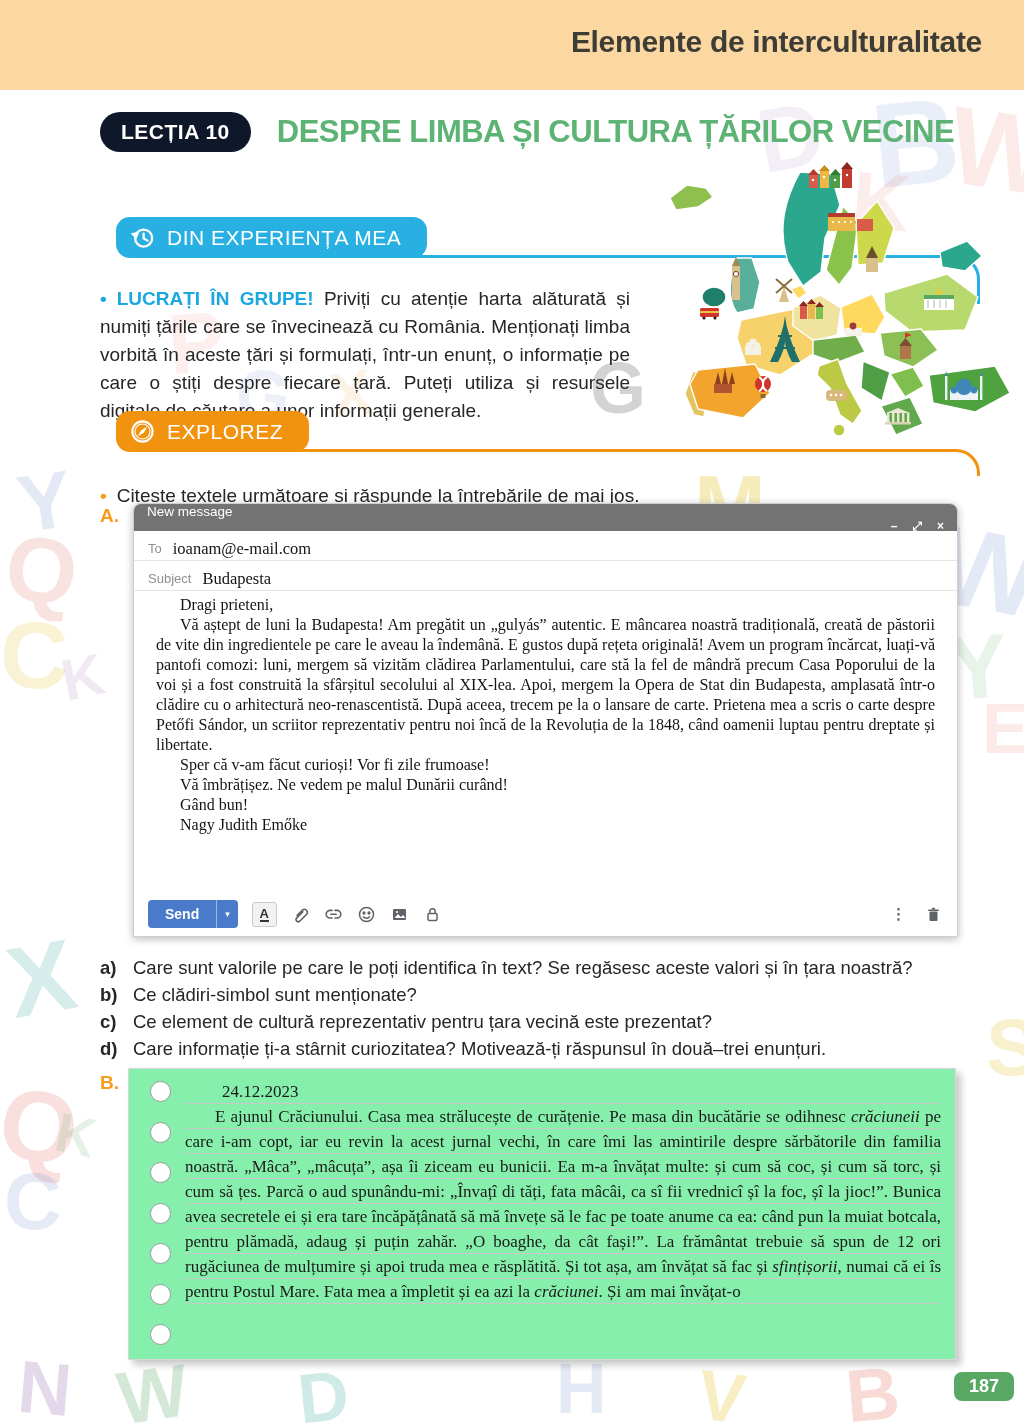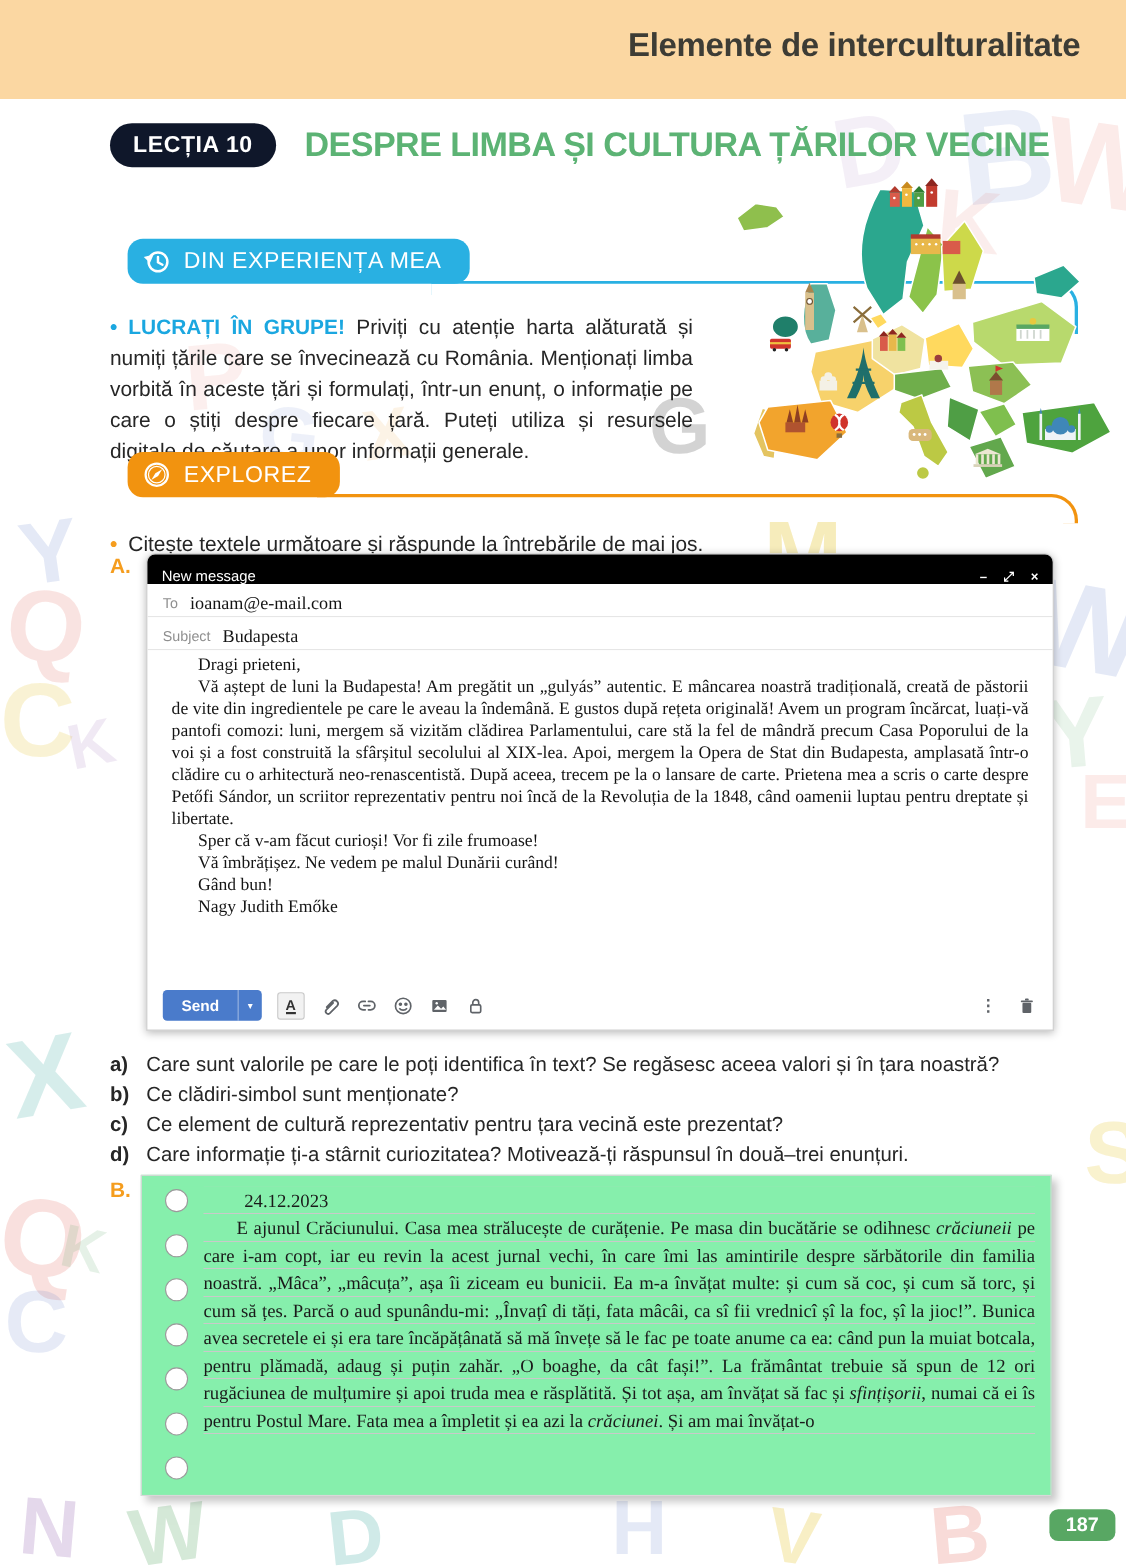--- a/index.html
+++ b/index.html
@@ -40,22 +40,22 @@
   .bullet-orange{color:#f59d1e;font-weight:bold;margin-right:10px;}
   .instruction{position:absolute;left:100px;top:466px;width:700px;font-size:19px;color:#262626;z-index:3;}
 
   .section-label{position:absolute;left:100px;color:#f59d1e;font-weight:bold;font-size:19px;z-index:4;}
   .label-a{top:505px;}
   .label-b{top:1072px;}
 
   
   .email-window{position:absolute;left:133px;top:503px;width:823px;height:432px;background:#fff;
     border:1px solid #cfcfcf;border-radius:8px 8px 0 0;box-shadow:0 2px 8px rgba(0,0,0,.28);z-index:3;}
-  .email-header{height:27px;background:#000000;border-radius:7px 7px 0 0;display:flex;align-items:flex-end;
-    padding:0 13px;color:#fff;font-size:13.5px;}
+  .email-header{height:27px;background:#737373;border-radius:7px 7px 0 0;display:flex;align-items:flex-start;
+    padding:0 13px;color:#fff;font-size:13.5px;flex-direction:column;}
   .win-controls{margin-left:auto;display:flex;gap:15px;font-size:12px;font-weight:bold;color:#fff;}
   .win-controls span{cursor:default;}
   .email-field{display:flex;align-items:center;height:30px;border-bottom:1px solid #e6e6e6;padding:6px 14px 0;box-sizing:border-box;}
   .field-label{color:#8f8f8f;font-size:13px;}
   .field-value{margin-left:11px;font-family:"Liberation Serif",serif;font-size:16.5px;color:#141414;}
   .email-body{height:309px;padding:4px 22px 0;font-family:"Liberation Serif",serif;font-size:16px;
     line-height:20px;text-align:justify;color:#141414;overflow:hidden;box-sizing:border-box;}
   .email-body p{margin:0;text-indent:24px;}
   .email-toolbar{position:absolute;left:14px;right:14px;bottom:7px;height:30px;display:flex;align-items:center;gap:14px;}
   .send-btn{display:flex;align-items:center;background:#4a7bcb;border-radius:4px;color:#fff;height:28px;overflow:hidden;}
@@ -350,21 +350,21 @@
         <rect x="4" y="4.5" width="11" height="1.6" rx="0.8"></rect>
         <rect x="7.8" y="2.8" width="3.4" height="1.8" rx="0.8"></rect>
       </svg>
     </div>
   </div>
 </div>
 
 <div class="questions">
   <div class="q-row">
     <span class="q-label">a)</span>
-    <span>Care sunt valorile pe care le poți identifica în text? Se regăsesc aceea valori și în țara noastră?</span>
+    <span>Care sunt valorile pe care le poți identifica în text? Se regăsesc aceste valori și în țara noastră?</span>
   </div>
   <div class="q-row">
     <span class="q-label">b)</span>
     <span>Ce clădiri-simbol sunt menționate?</span>
   </div>
   <div class="q-row">
     <span class="q-label">c)</span>
     <span>Ce element de cultură reprezentativ pentru țara vecină este prezentat?</span>
   </div>
   <div class="q-row">

